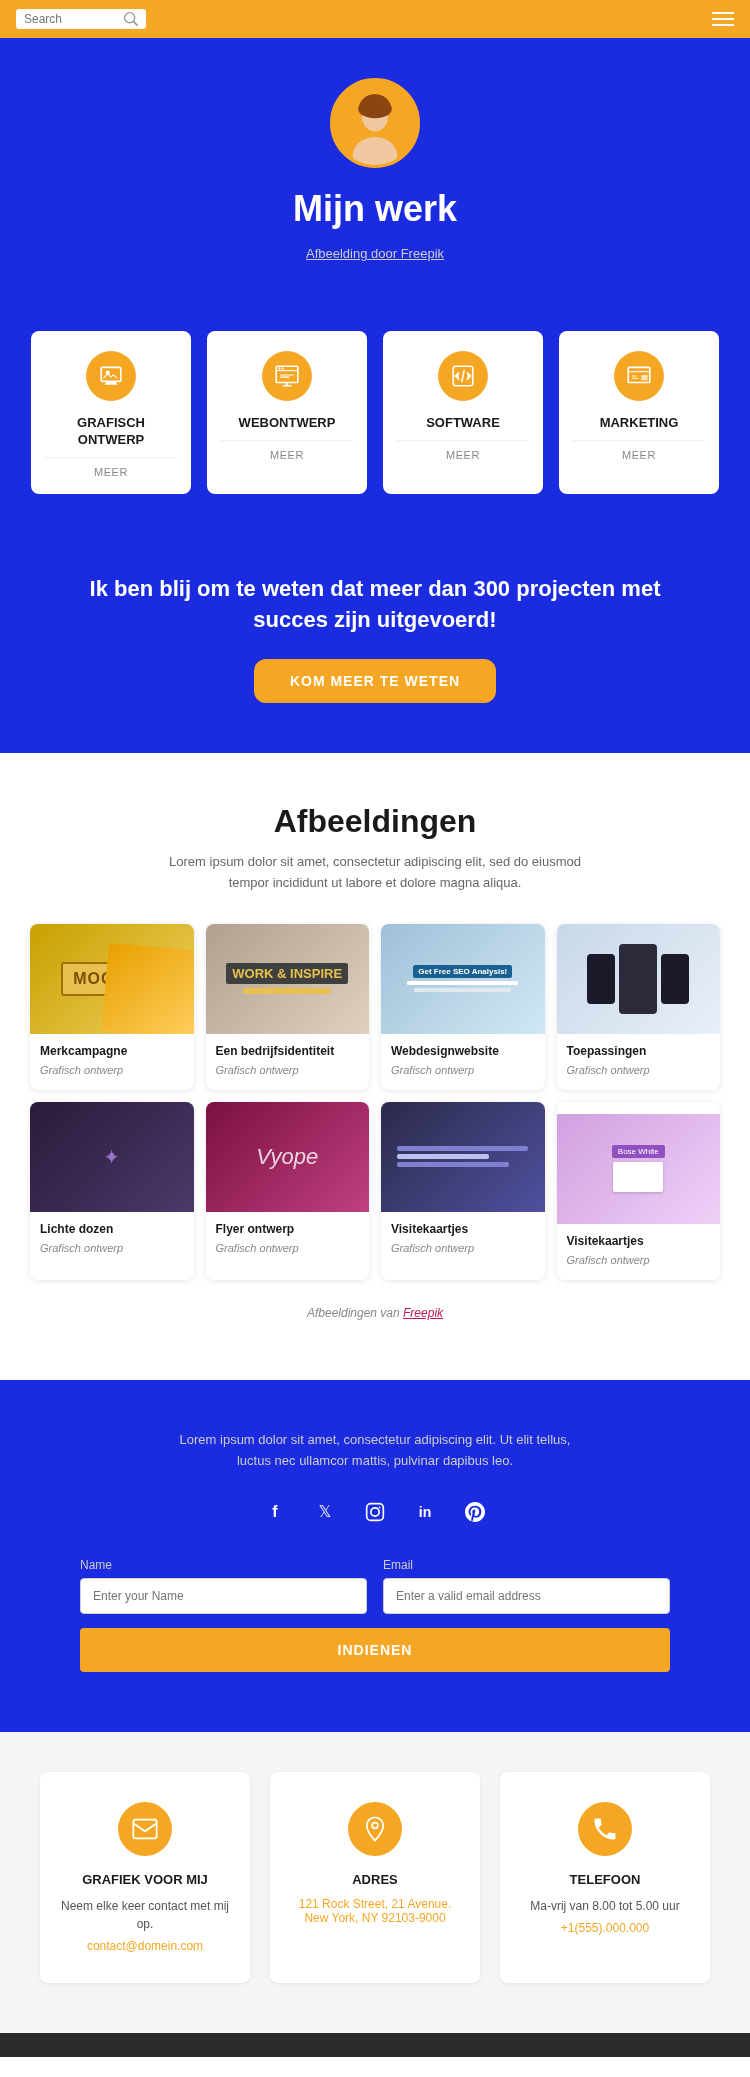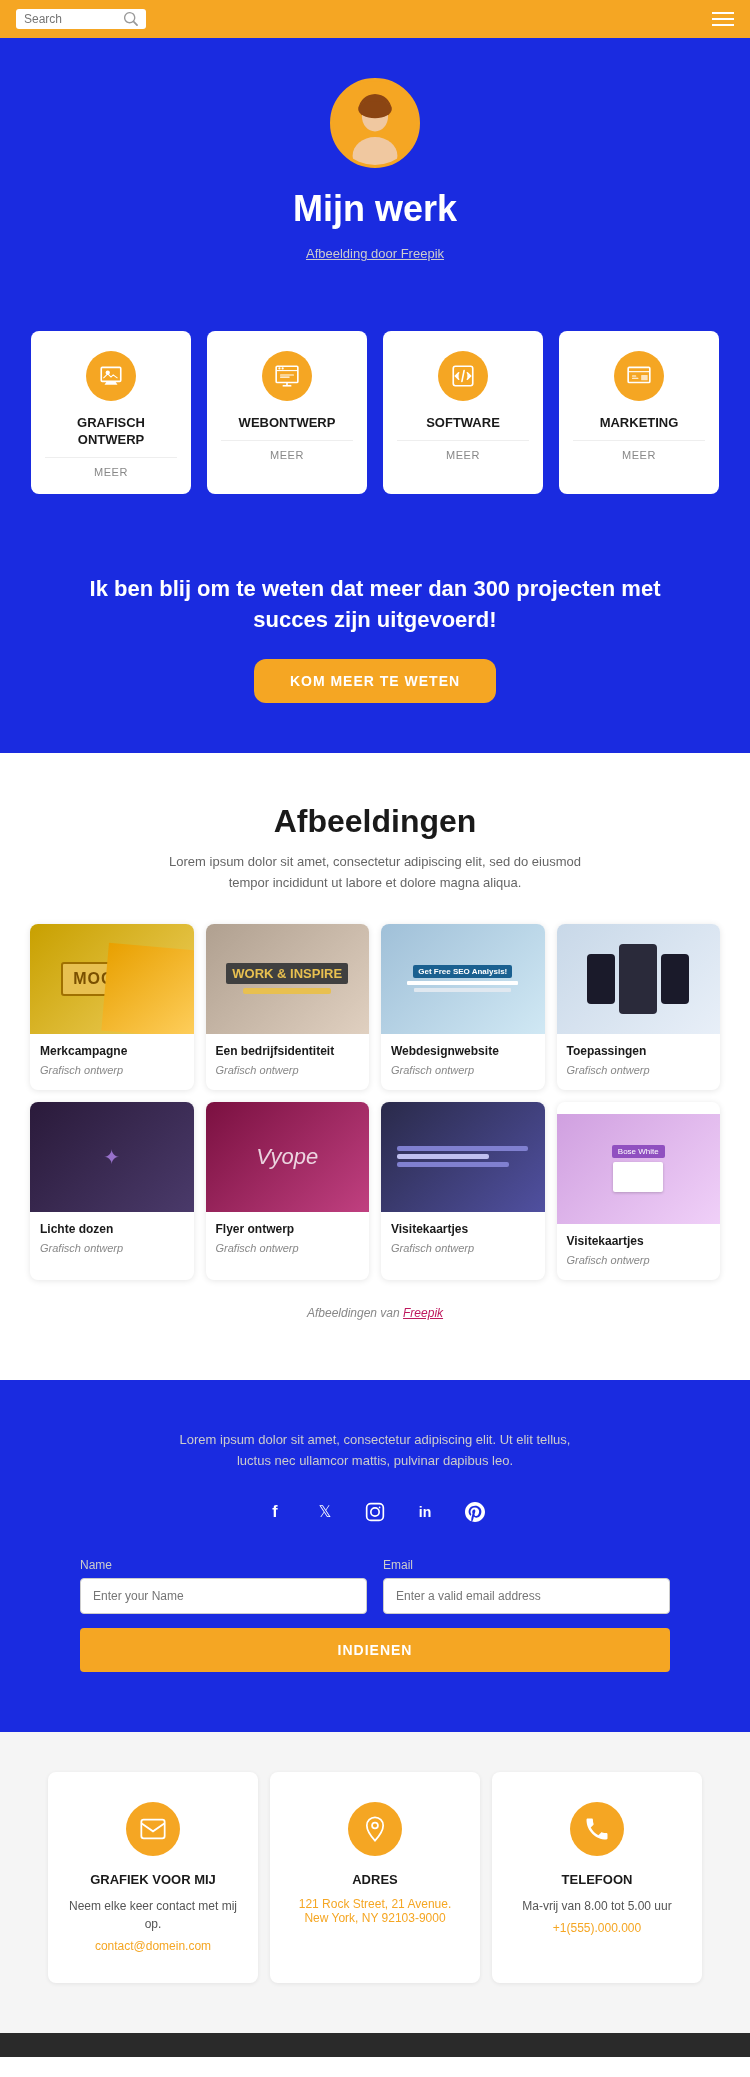--- a/index.html
+++ b/index.html
@@ -183,21 +183,21 @@
       cursor: pointer;
       text-transform: uppercase;
       letter-spacing: 1px;
     }
 
     
     .contact-section {
       background: #f5f5f5;
       padding: 40px 30px 50px;
       display: flex;
-      gap: 12px;
+      gap: 20px;
       justify-content: center;
     }
     .contact-card {
       background: #fff;
       border-radius: 8px;
       padding: 30px 20px;
       text-align: center;
       flex: 1;
       max-width: 210px;
       box-shadow: 0 1px 4px rgba(0,0,0,0.07);

